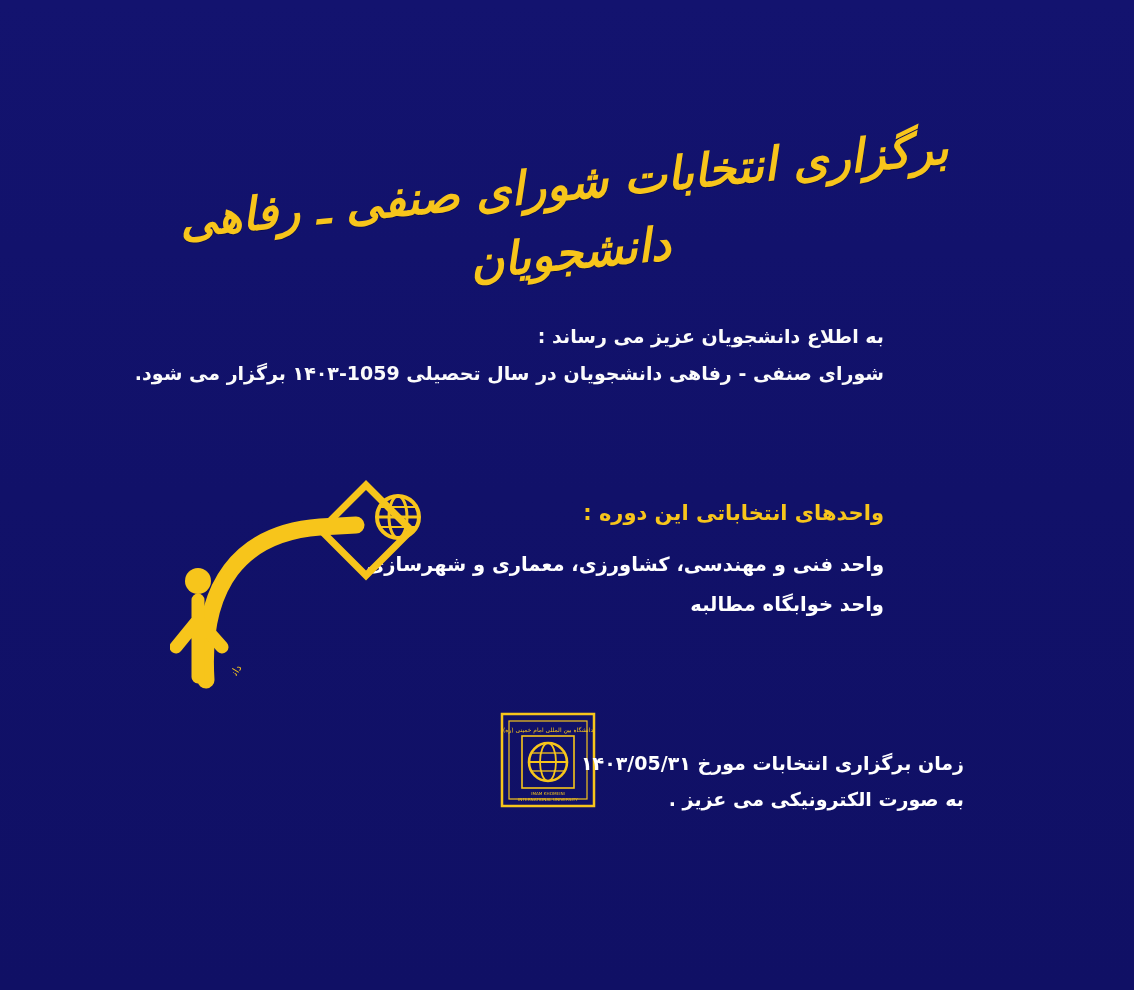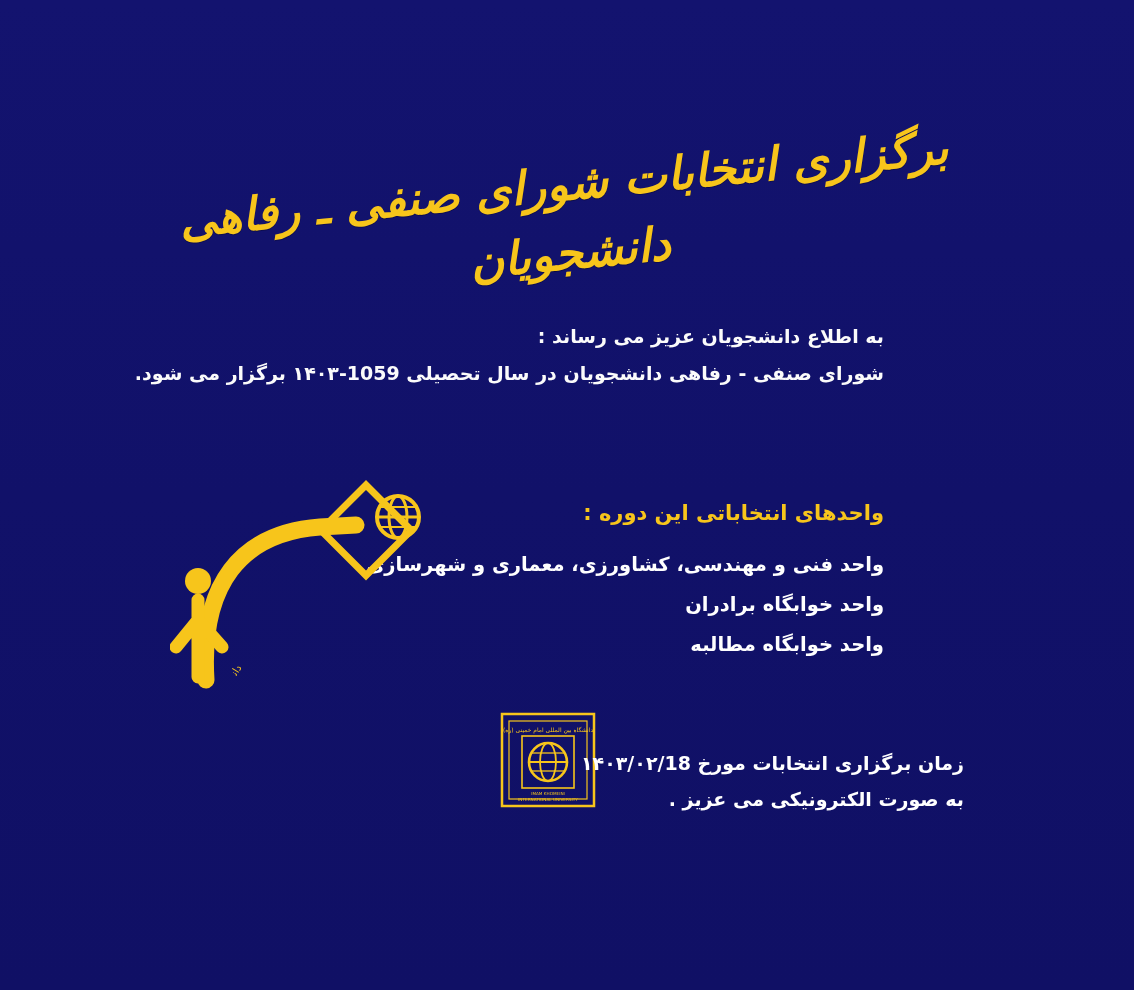--- a/index.html
+++ b/index.html
@@ -124,21 +124,20 @@
 
   <div class="intro">
     <div class="line">به اطلاع دانشجویان عزیز می رساند :</div>
     <div class="line">شورای صنفی - رفاهی دانشجویان در سال تحصیلی 1059-۱۴۰۳ برگزار می شود.</div>
   </div>
 
   <div class="units">
     <div class="units-title">واحدهای انتخاباتی این دوره :</div>
     <ul class="units-list">
       <li>واحد فنی و مهندسی، کشاورزی، معماری و شهرسازی</li>
-      <li>واحد خوابگاه برادران</li>
       <li>واحد خوابگاه مطالبه</li>
     </ul>
   </div>
 
   <div class="council-logo">
     <svg width="290" height="250" viewBox="0 0 290 250" xmlns="http://www.w3.org/2000/svg">
 
       <path d="M36 225 C 30 130, 70 78, 150 72 L 186 70" fill="none" stroke="#f7c51b" stroke-width="17" stroke-linecap="round"></path>
 
       <circle cx="28" cy="126" r="13" fill="#f7c51b"></circle>
@@ -181,17 +180,17 @@
         <line x1="-16" y1="-9" x2="16" y2="-9" stroke="#f7c51b" stroke-width="1.3"></line>
         <line x1="-16" y1="9" x2="16" y2="9" stroke="#f7c51b" stroke-width="1.3"></line>
         <rect x="-26" y="-26" width="52" height="52" fill="none" stroke="#f7c51b" stroke-width="1.6"></rect>
       </g>
       <text x="48" y="83" text-anchor="middle" font-family="DejaVu Sans, sans-serif" font-size="4.2" fill="#f7c51b">IMAM KHOMEINI</text>
       <text x="48" y="89" text-anchor="middle" font-family="DejaVu Sans, sans-serif" font-size="4.2" fill="#f7c51b">INTERNATIONAL UNIVERSITY</text>
     </svg>
   </div>
 
   <div class="footer-note">
-    <div>زمان برگزاری انتخابات مورخ ۱۴۰۳/۰۲/18</div>
+    <div>زمان برگزاری انتخابات مورخ ۱۴۰۳/05/۳۱</div>
     <div>به صورت الکترونیکی می عزیز .</div>
   </div>
 
 </div>
 
 </body></html>

